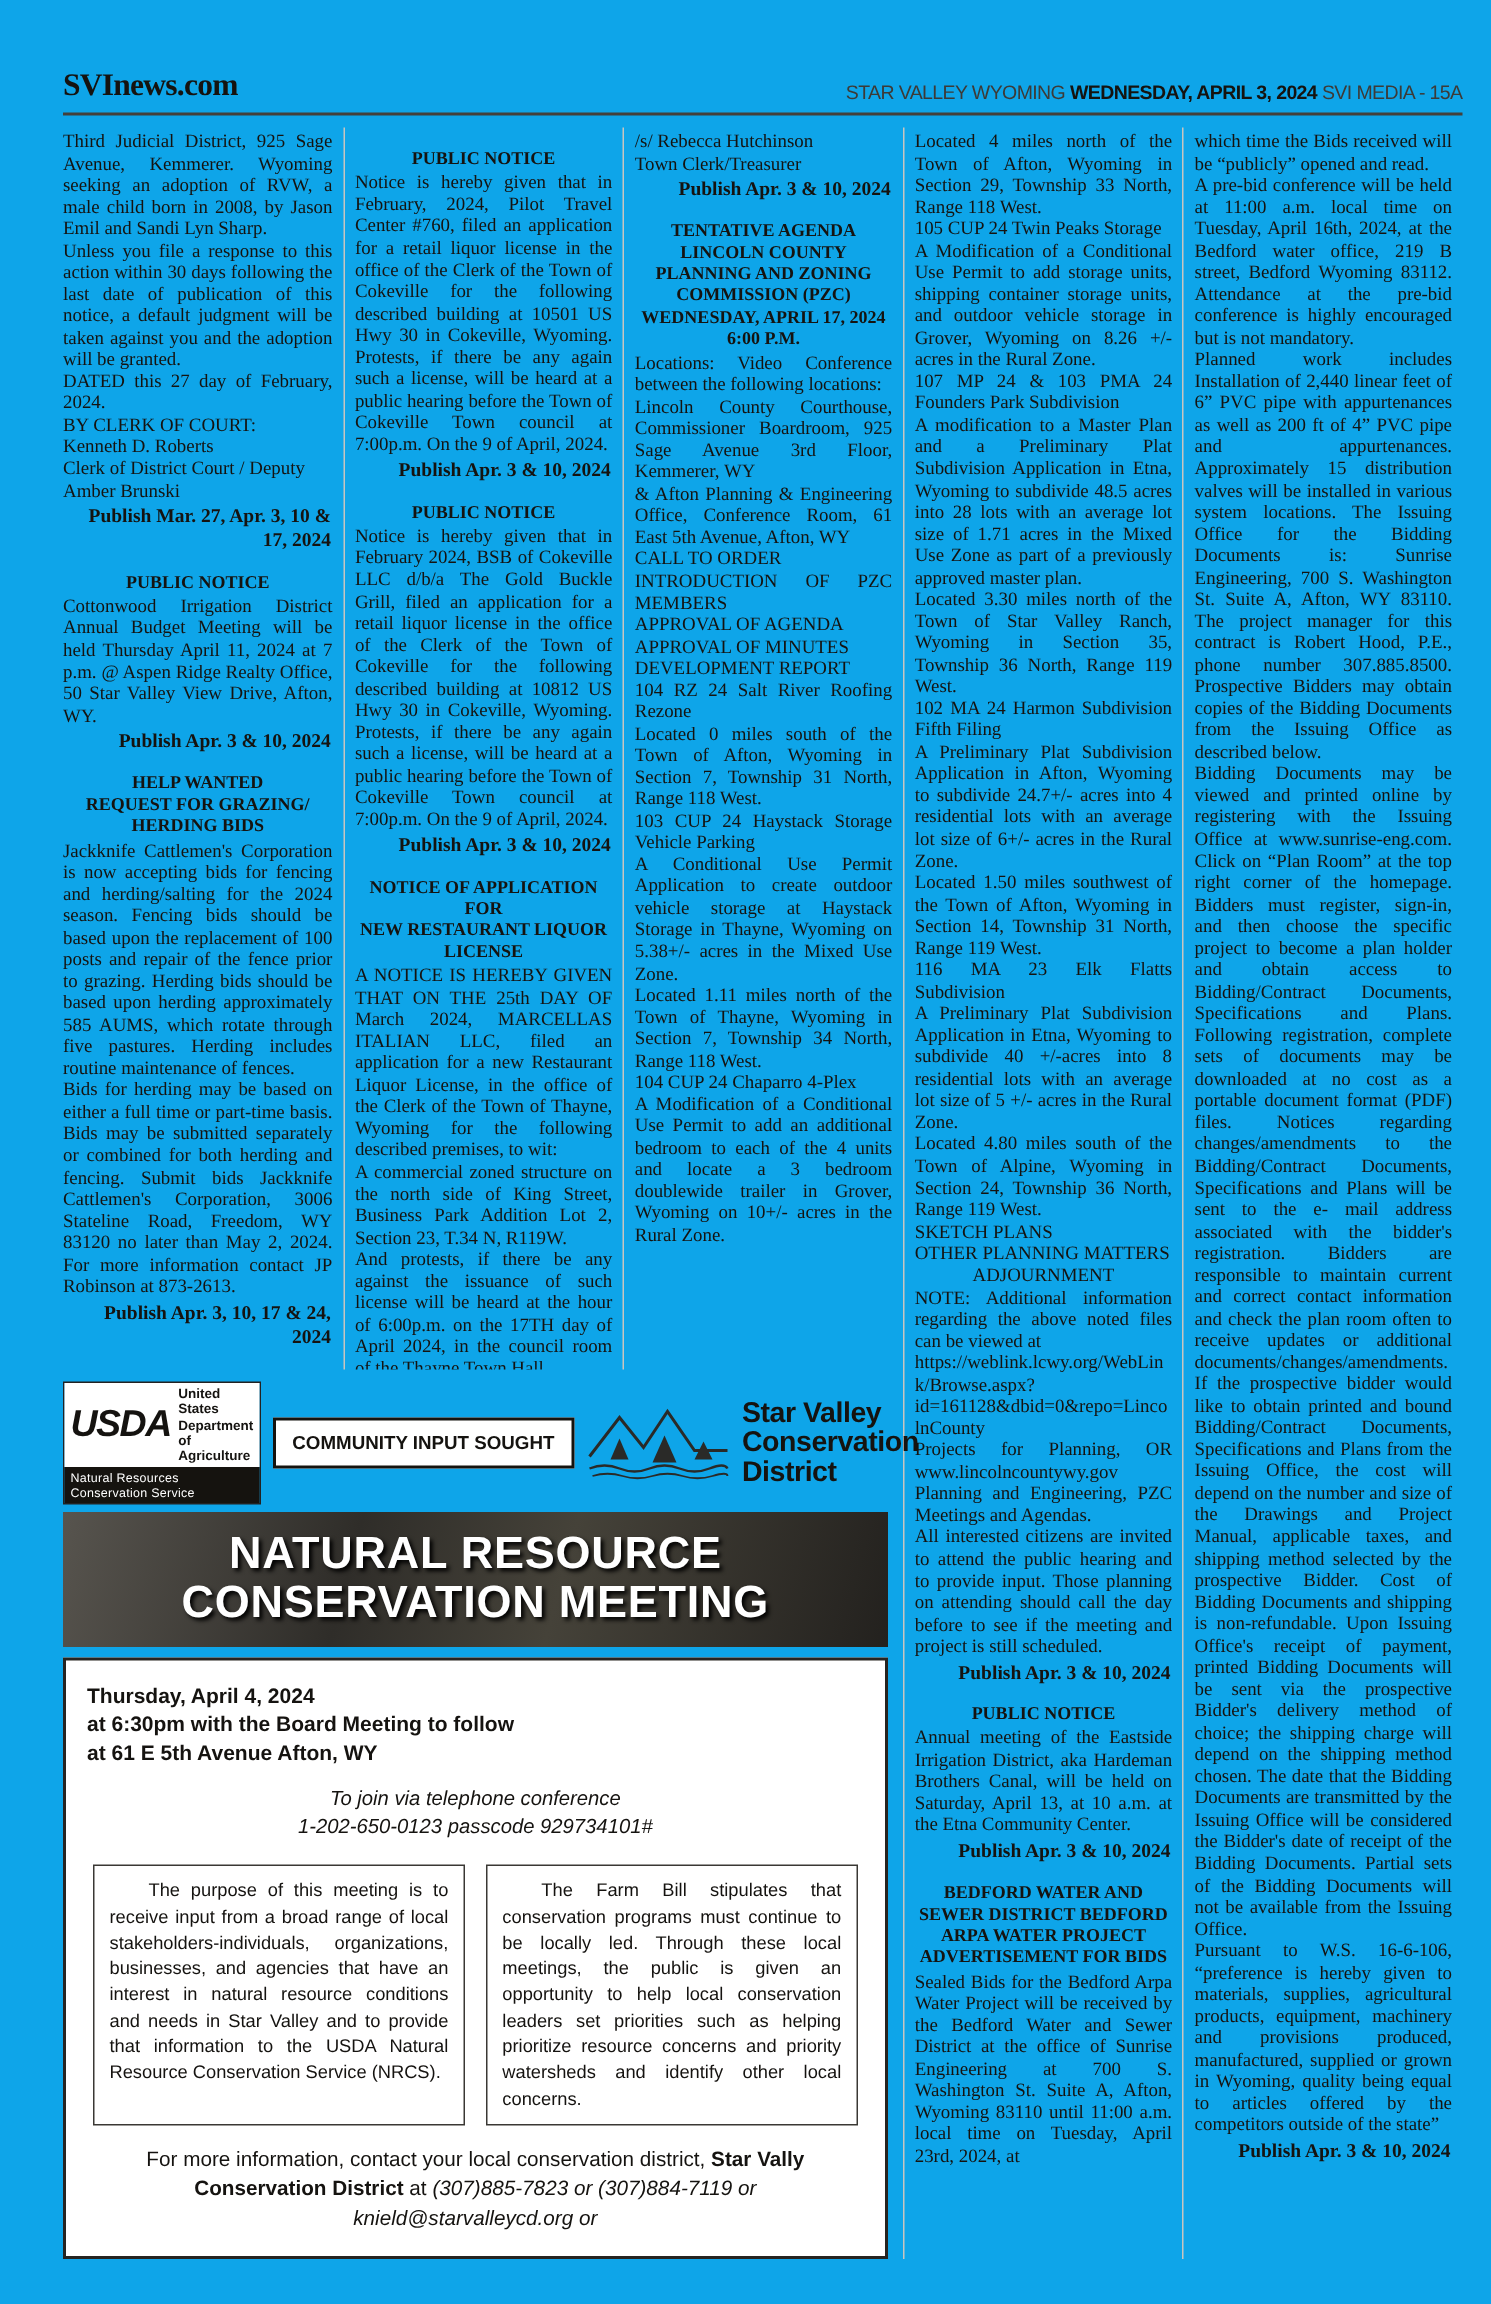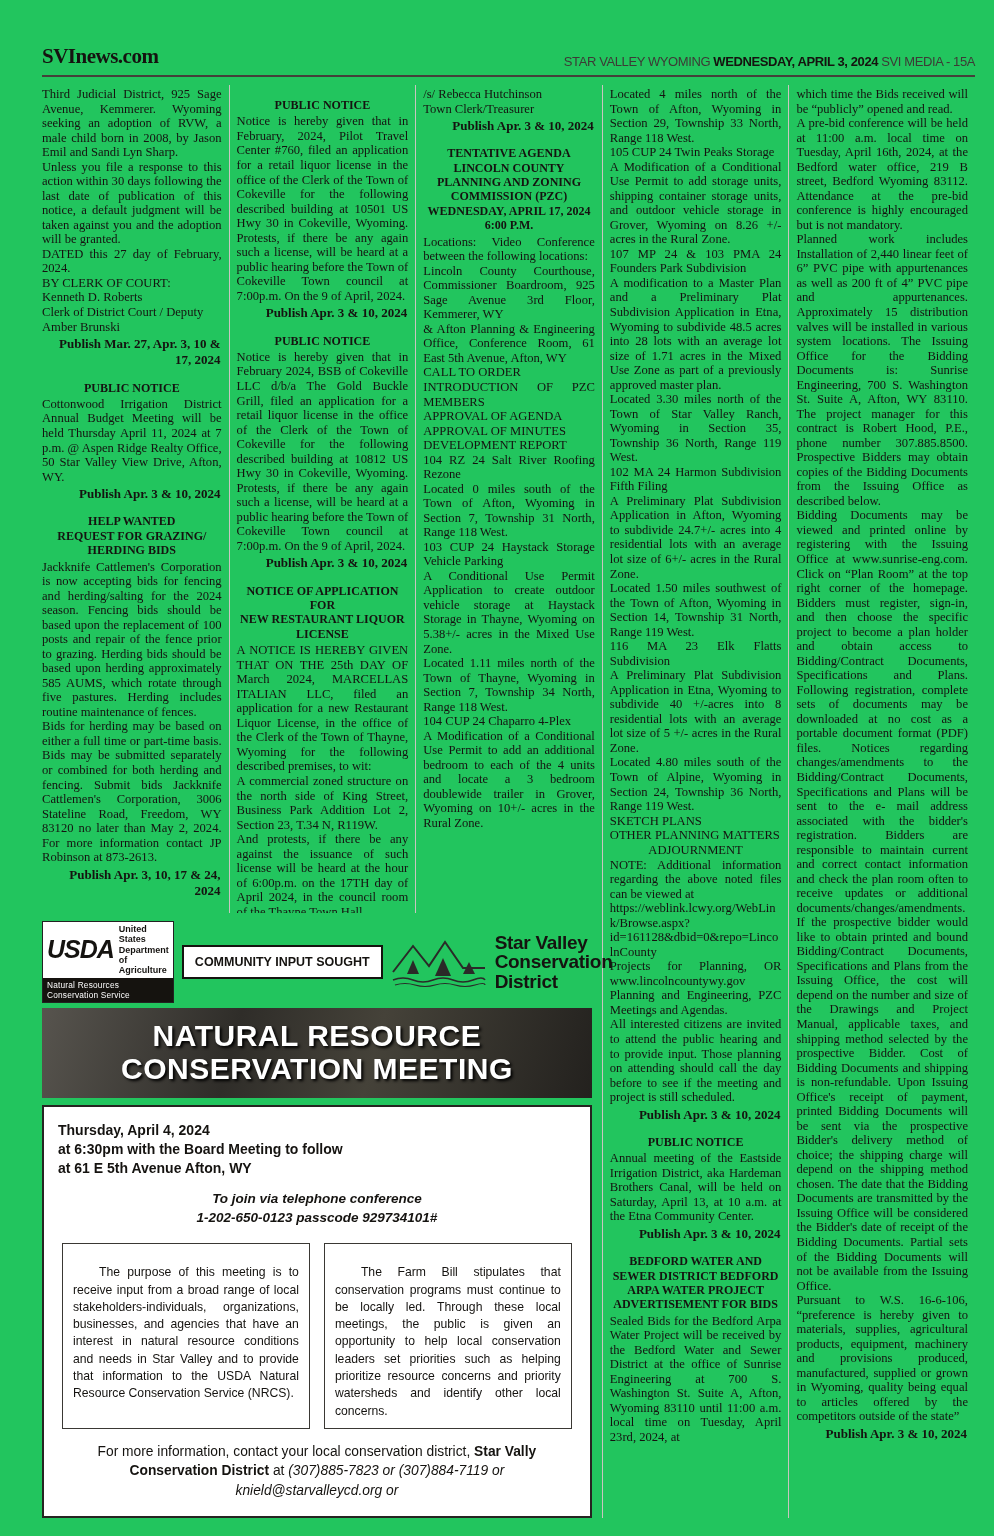--- a/index.html
+++ b/index.html
@@ -1,19 +1,19 @@
 <!DOCTYPE html>
 <html><head>
 <meta charset="utf-8">
 <title>SVI News - Public Notices</title>
 <style>
   * { box-sizing: border-box; margin: 0; padding: 0; }
   body { background: #e8e8e8; font-family: "Liberation Serif", serif; }
   .page {
-    width: 994px; height: 1536px; background: #22c55e; color: #151310;
+    width: 994px; height: 1536px; background: #0ea5e9; color: #151310;
     margin: 0 auto; overflow: hidden; position: relative;
   }
   
   .hdr {
     margin: 44px 19px 0 42px; display: flex; justify-content: space-between;
     align-items: flex-end; border-bottom: 2px solid #44403a; padding-bottom: 6px;
   }
   .site { font-weight: bold; font-size: 21px; letter-spacing: -0.5px; font-family: "Liberation Serif", serif; }
   .hdr-right { font-family: "Liberation Sans", sans-serif; font-size: 13px; letter-spacing: -0.4px; color: #3d3a36; }
   .hdr-right b { color: #15130f; }
@@ -43,24 +43,24 @@
   .district { align-self: center; font-weight: bold; font-size: 19px; line-height: 1.03; letter-spacing: -0.3px; }
   .ad-headline {
     margin-top: 5px; padding: 11px 17px 13px; text-align: center; color: #fff;
     background: linear-gradient(105deg, #57544e 0%, #2f2d29 35%, #454239 60%, #23211e 100%);
   }
   .ad-headline div { font-weight: bold; font-size: 30px; line-height: 1.1; letter-spacing: 0.5px; text-shadow: 2px 2px 3px #000; }
   .ad-box { border: 2px solid #262421; margin-top: 7px; padding: 14px 14px 10px; background: #fff; }
   .ad-intro { font-size: 12.8px; line-height: 1.4; text-align: center; margin: 0 8px 12px; }
   .ad-when div { text-align: left; font-weight: bold; font-size: 14px; line-height: 1.35; }
   .ad-phone { margin-top: 13px; }
-  .ad-phone div { text-align: center; font-weight: bold; font-style: italic; font-size: 13.5px; line-height: 1.4; }
+  .ad-phone div { text-align: center; font-weight: normal; font-style: italic; font-size: 13.5px; line-height: 1.4; }
   .ad-twobox { display: flex; gap: 14px; margin: 15px 4px 13px; }
   .ad-cell { flex: 1; border: 1.5px solid #3a3834; padding: 8px 10px; font-size: 12.2px; line-height: 1.42; text-align: justify; }
-  .ad-cell p { text-indent: 26px; margin-top: 12px; }
+  .ad-cell p { text-indent: 26px; }
   .ad-contact { text-align: center; font-size: 13.8px; line-height: 1.4; margin: 4px 2px 6px; }
 </style>
 </head>
 <body>
 
 <div class="page">
 
   <div class="hdr">
     <span class="site">SVInews.com</span>
     <span class="hdr-right"><span>STAR VALLEY WYOMING </span><b>WEDNESDAY, APRIL 3, 2024</b><span> SVI MEDIA - 15A</span></span>

